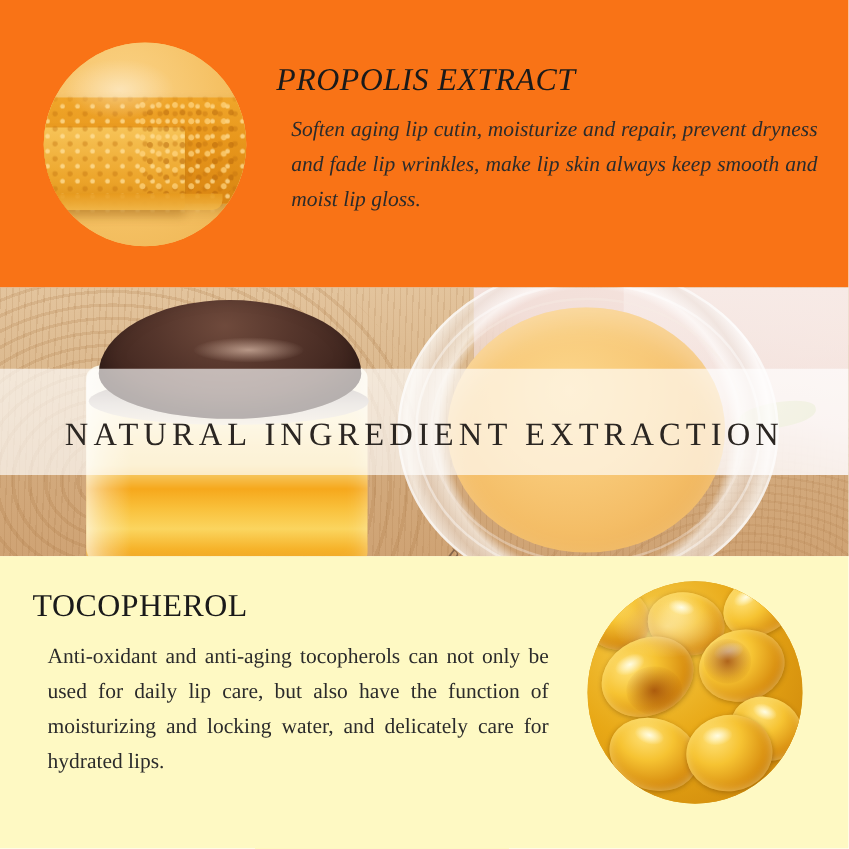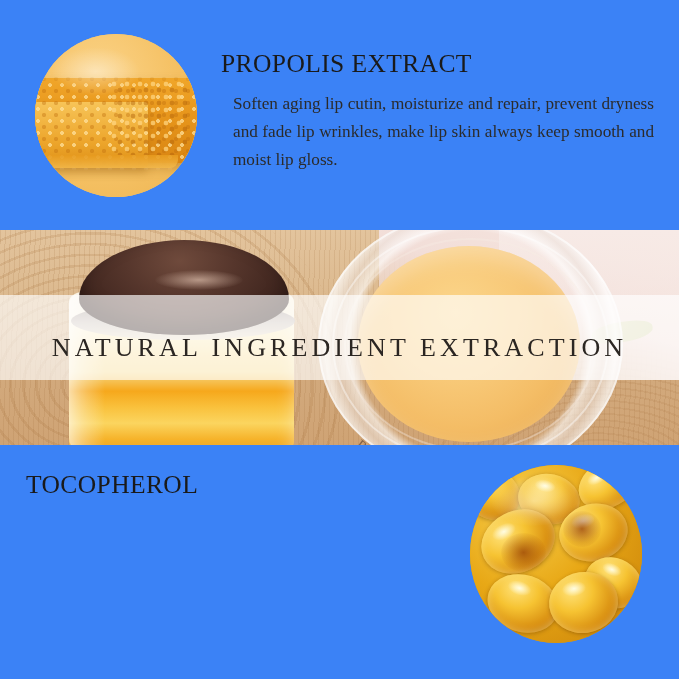--- a/index.html
+++ b/index.html
@@ -22,21 +22,22 @@
     background: #ffffff;
     overflow: hidden;
   }
 
   
   .section-top {
     position: absolute;
     left: 0; top: 0;
     width: 679px;
     height: 230px;
-    background: #3b82f6;
+    background: #f97316;
+    font-style: italic;
   }
 
   .honeycomb-circle {
     position: absolute;
     left: 35px;
     top: 34px;
     width: 162px;
     height: 163px;
     border-radius: 50%;
     overflow: hidden;
@@ -366,21 +367,21 @@
     white-space: nowrap;
   }
 
   
   .section-bottom {
     position: absolute;
     left: 0;
     top: 445px;
     width: 679px;
     height: 234px;
-    background: #3b82f6;
+    background: #fef9c3;
   }
   .bottom-text {
     position: absolute;
     left: 26px;
     top: 26px;
     width: 425px;
   }
 
   .capsule-circle {
     position: absolute;
@@ -494,20 +495,21 @@
     </div>
 
     <div class="band"></div>
     <div class="band-title">NATURAL INGREDIENT  EXTRACTION</div>
   </div>
 
   <div class="section-bottom">
 
     <div class="bottom-text">
       <h2 class="heading">TOCOPHEROL</h2>
+      <p class="para">Anti-oxidant and anti-aging tocopherols can not only be used for daily lip care, but also have the function of moisturizing and locking water, and delicately care for hydrated lips.</p>
     </div>
 
     <div class="capsule-circle">
       <div class="cap-bg"></div>
       <div class="cap c6"></div>
       <div class="cap c2"></div>
       <div class="cap c8"></div>
       <div class="cap c1"></div>
       <div class="cap c3"></div>
       <div class="cap c7"></div>

